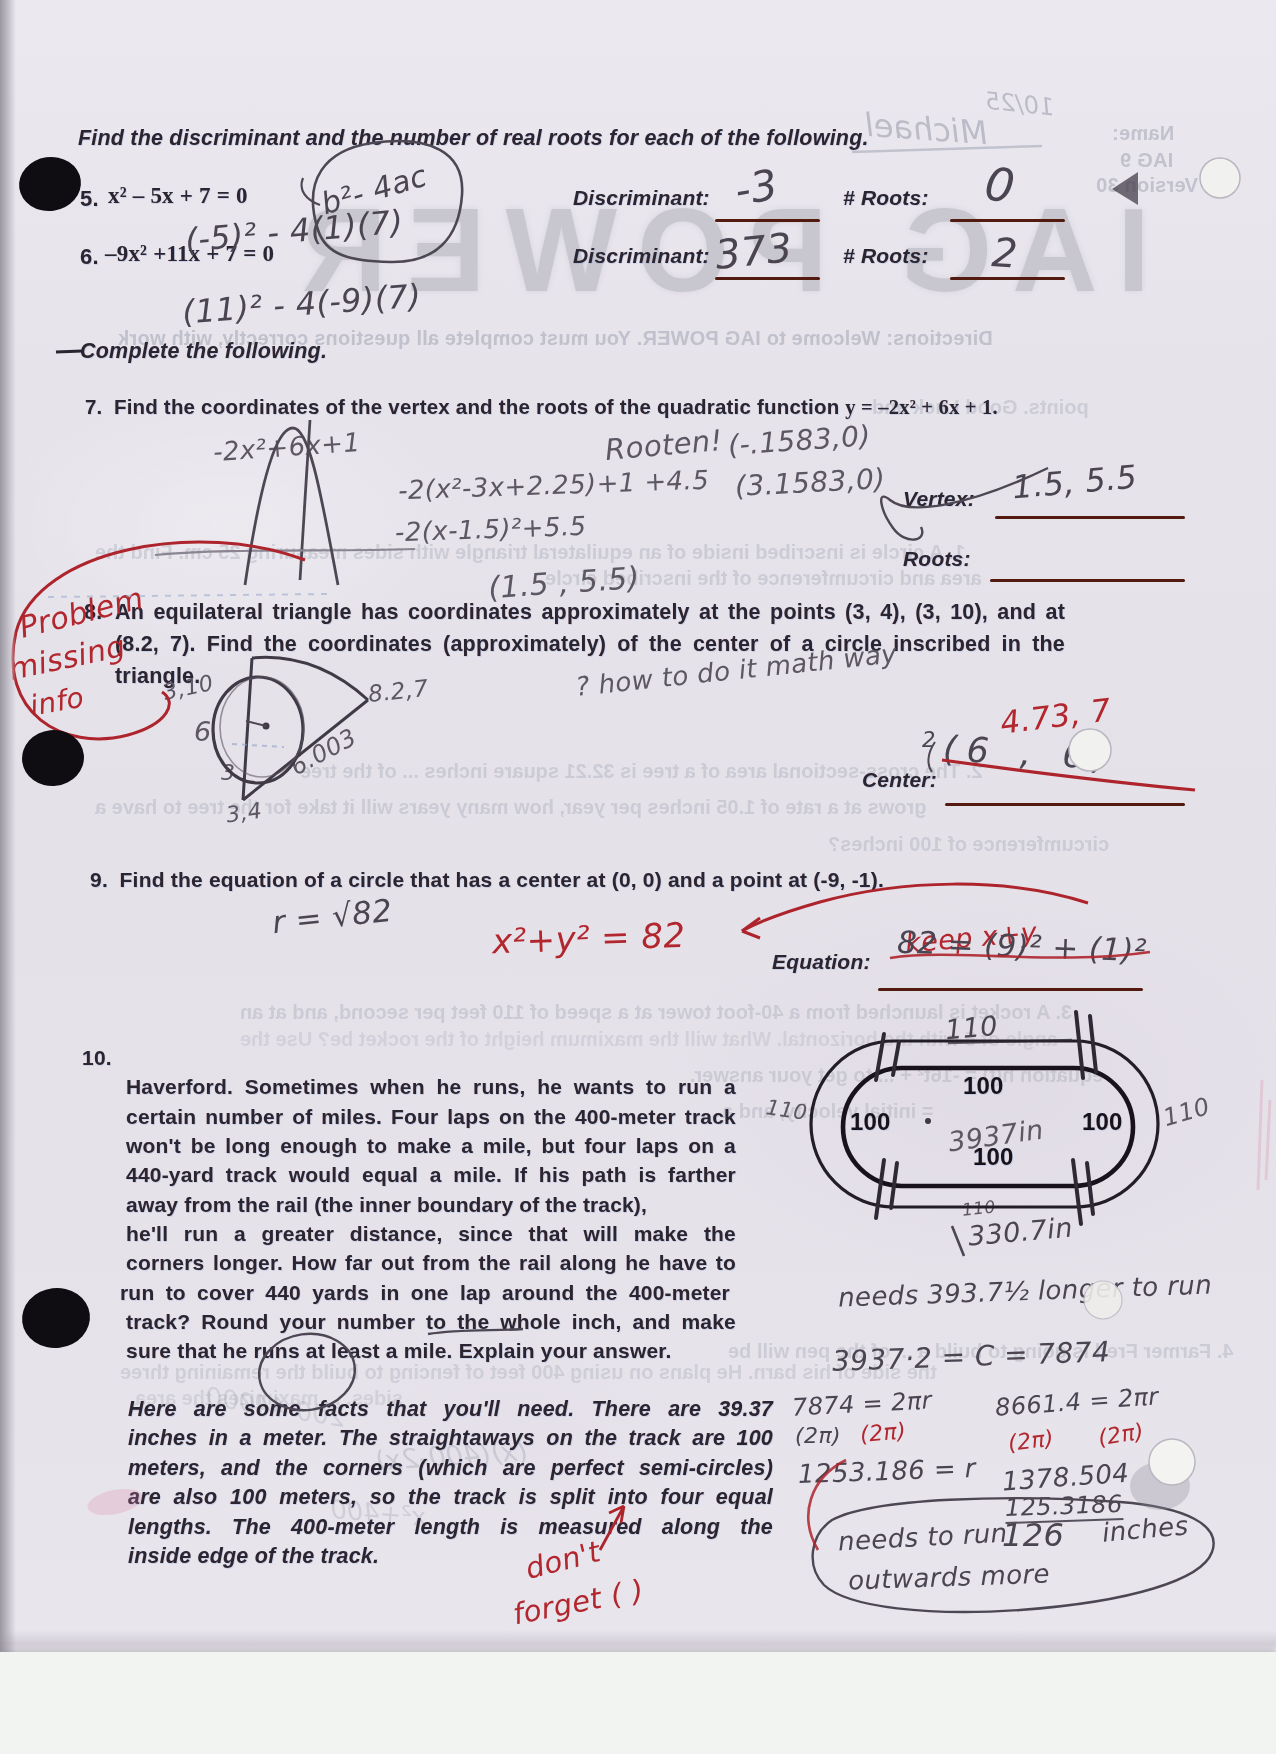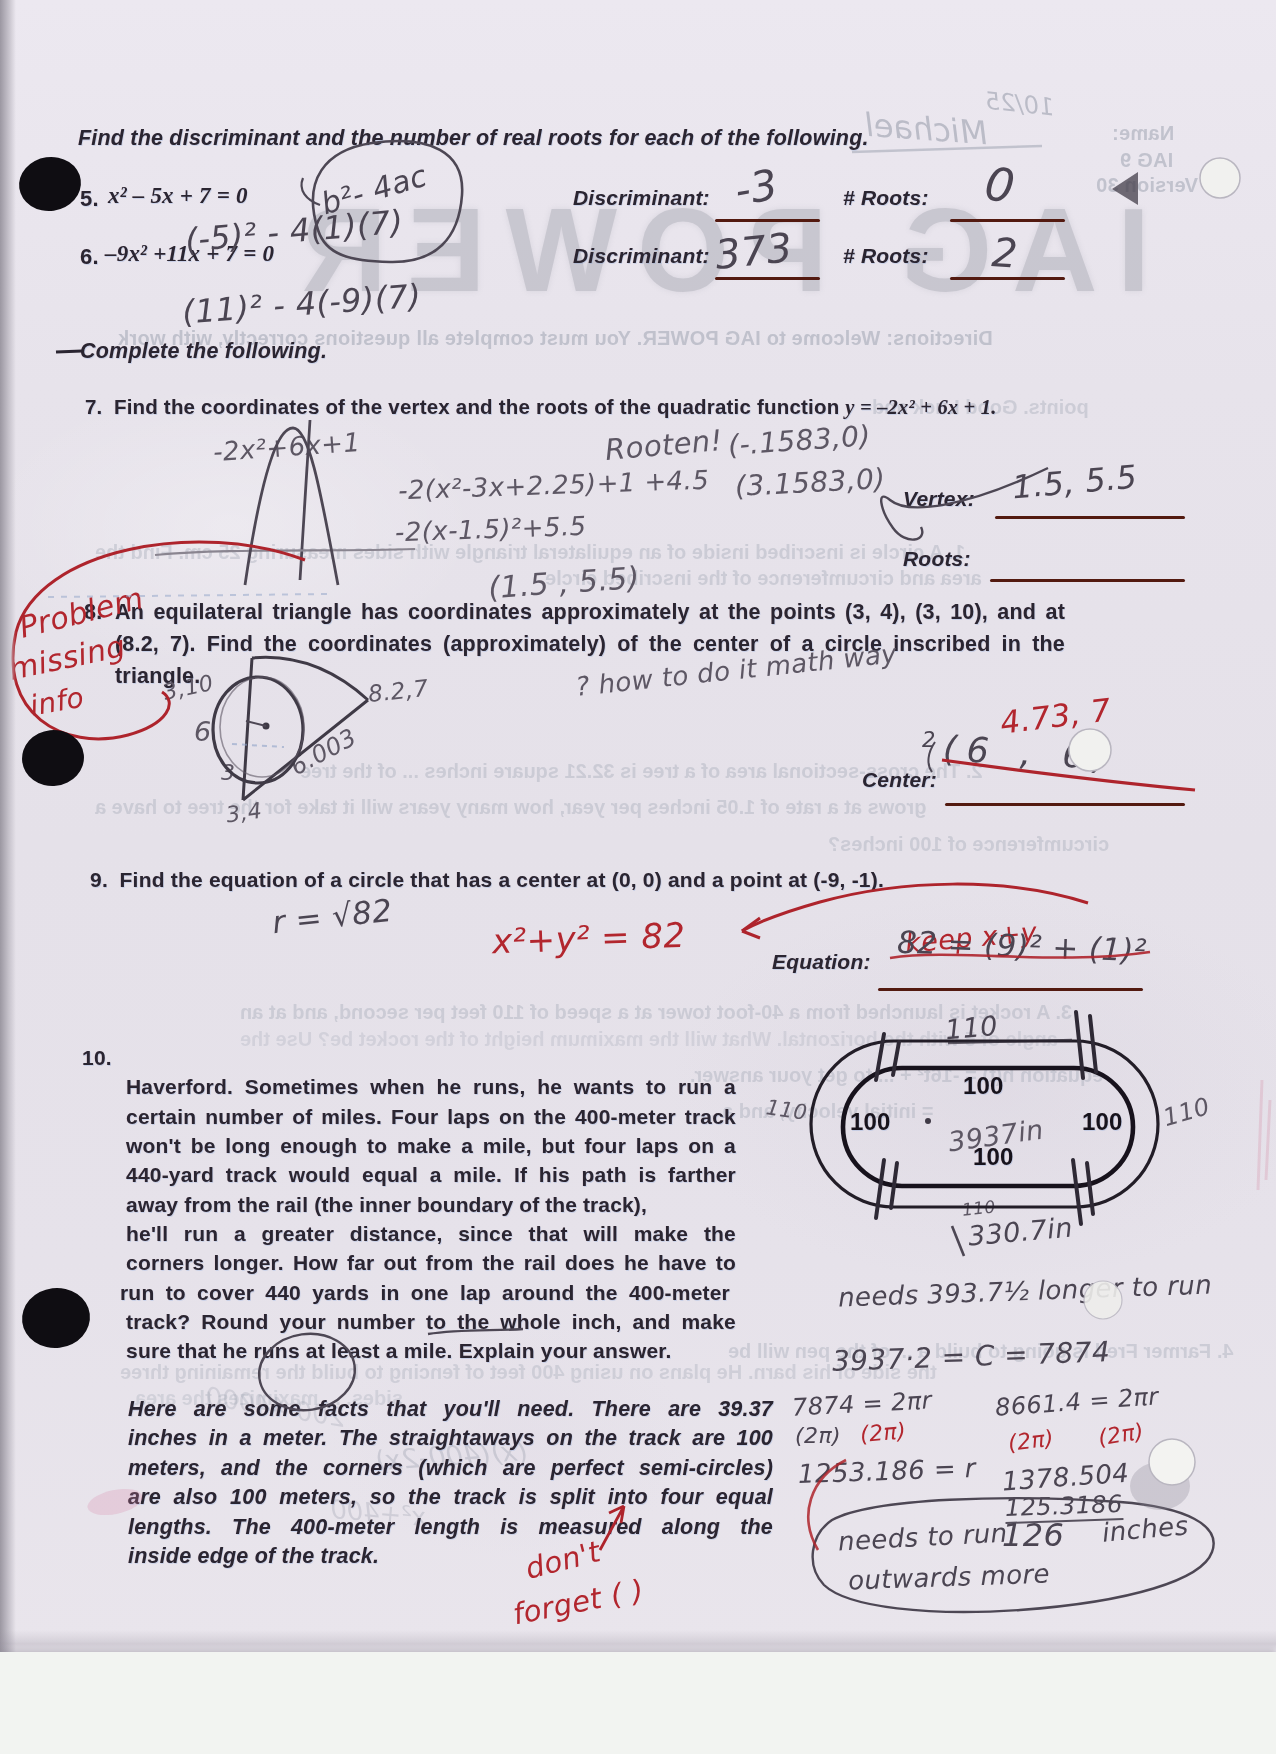--- a/index.html
+++ b/index.html
@@ -8,21 +8,21 @@
     background:linear-gradient(180deg,#ece8f0 0%,#e7e3eb 22%,#e5e1e9 48%,#e6e2ea 72%,#e9e5ec 94%,#eceaef 100%);}
   #page::before{content:"";position:absolute;inset:0;pointer-events:none;
     background:
       radial-gradient(ellipse 420px 240px at 18% 30%, rgba(255,255,255,.25), transparent 60%),
       radial-gradient(ellipse 500px 300px at 78% 62%, rgba(214,208,220,.35), transparent 65%),
       radial-gradient(ellipse 300px 200px at 40% 82%, rgba(222,216,228,.3), transparent 60%);}
   .abs{position:absolute;white-space:nowrap;}
   .print{font-weight:700;color:#2a2531;letter-spacing:.2px;
     text-shadow:.7px .9px 0 rgba(95,140,215,.22), -.5px -.3px 0 rgba(210,95,95,.12);}
   .ital{font-style:italic;}
-  .mathit{font-family:"Liberation Serif",serif;font-style:italic;font-weight:700;}
+  .mathit{font-family:"Liberation Serif",serif;font-weight:700;}
   .jl{white-space:normal;text-align:justify;text-align-last:justify;}
   .pen{font-family:"DejaVu Sans",sans-serif;font-style:italic;color:#5d5764;letter-spacing:.4px;}
   .pend{color:#4b4552;}
   .redpen{font-family:"DejaVu Sans",sans-serif;font-style:italic;color:#b2262e;letter-spacing:.4px;}
   .blank{height:3px;background:#531a10;border-radius:2px;}
   .bleed{font-weight:700;color:#9aa0ae;opacity:.5;transform:scaleX(-1);letter-spacing:.2px;}
   .bleed2{font-weight:700;color:#a2a8b5;opacity:.38;transform:scaleX(-1);}
   .bhw{font-family:"DejaVu Sans",sans-serif;font-style:italic;color:#8d93a2;opacity:.5;transform:scaleX(-1);}
   .wm{font-weight:800;color:#7f838e;opacity:.30;transform:scaleX(-1);letter-spacing:20px;
     text-shadow:0 0 6px rgba(125,130,142,.55);}
@@ -106,21 +106,21 @@
 
   <div class="abs print" style="left:82px;top:1046px;font-size:21px;text-align:center;">10.</div>
   <div class="abs print jl" style="left:126px;top:1075px;width:610px;font-size:21px;">Haverford. Sometimes when he runs, he wants to run a</div>
   <div class="abs print jl" style="left:126px;top:1105px;width:610px;font-size:21px;">certain number of miles. Four laps on the 400-meter track</div>
   <div class="abs print jl" style="left:126px;top:1134px;width:610px;font-size:21px;">won't be long enough to make a mile, but four laps on a</div>
   <div class="abs print jl" style="left:126px;top:1163px;width:610px;font-size:21px;">440-yard track would equal a mile. If his path is farther</div>
   <div class="abs print jl" style="left:126px;top:1222px;width:610px;font-size:21px;">he'll run a greater distance, since that will make the</div>
   <div class="abs" style="left:126px;top:1193px;width:610px;font-size:21px;white-space:normal;">
     <span class="print">away from the rail (</span><span class="print" style="letter-spacing:.1px">the inner boundary of the track</span><span class="print">),</span>
   </div>
-  <div class="abs print jl" style="left:126px;top:1251px;width:610px;font-size:21px;">corners longer. How far out from the rail does he have to</div>
+  <div class="abs print jl" style="left:126px;top:1251px;width:610px;font-size:21px;">corners longer. How far out from the rail along he have to</div>
   <div class="abs print jl" style="left:120px;top:1281px;width:610px;font-size:21px;">run to cover 440 yards in one lap around the 400-meter</div>
   <div class="abs print jl" style="left:126px;top:1310px;width:610px;font-size:21px;">track? Round your number to the whole inch, and make</div>
   <div class="abs" style="left:126px;top:1339px;font-size:21px;">
     <span class="print">sure that he runs at least a mile. </span><span class="print">Explain your answer.</span>
   </div>
 
   <div class="abs print ital jl" style="left:128px;top:1397px;width:645px;font-size:21.5px;">Here are some facts that you'll need.  There are 39.37</div>
   <div class="abs print ital jl" style="left:128px;top:1426px;width:645px;font-size:21.5px;">inches in a meter. The straightaways on the track are 100</div>
   <div class="abs print ital jl" style="left:128px;top:1456px;width:645px;font-size:21.5px;">meters, and the corners (which are perfect semi-circles)</div>
   <div class="abs print ital jl" style="left:128px;top:1485px;width:645px;font-size:21.5px;">are also 100 meters, so the track is split into four equal</div>

